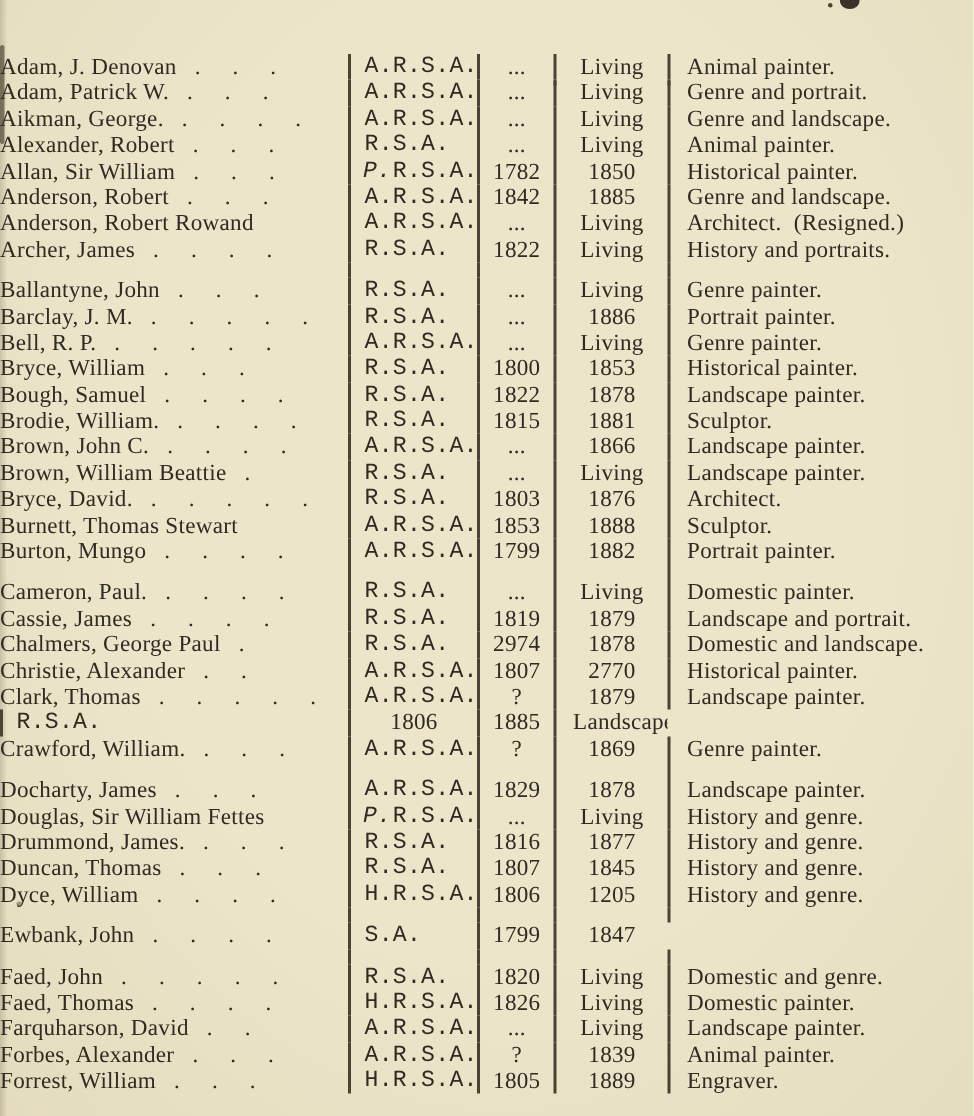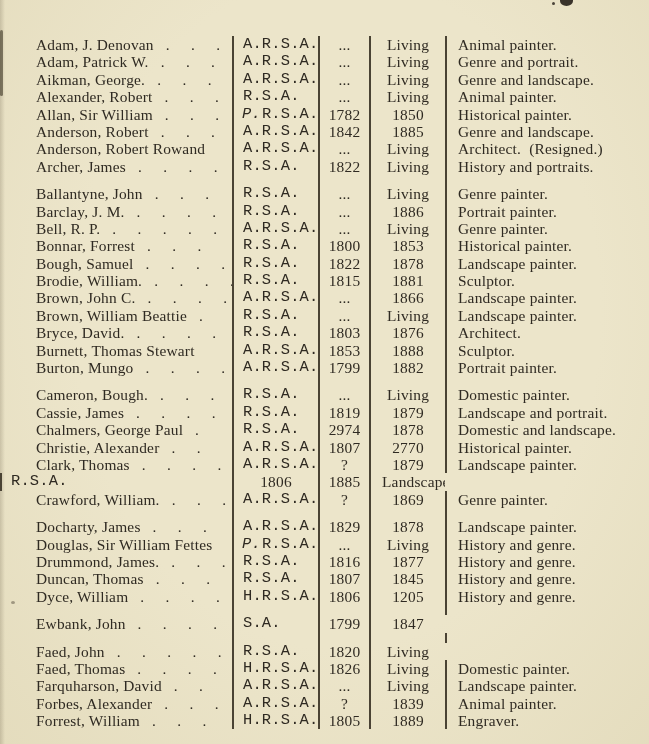--- a/index.html
+++ b/index.html
@@ -44,21 +44,21 @@
   }
   .row{
     display:grid;
     grid-template-columns:232px 86px 51px 76px 1fr;
     height:17.4px;line-height:17.4px;
   }
   .row.header{height:26px;line-height:18px;}
   .row.gap{height:10px;}
   .c{overflow:hidden;white-space:nowrap;}
   .c.desig,.c.born,.c.died,.c.practice{border-left:2px solid var(--rule);}
-  .c.name{padding-left:36px;}
+  .c.name{}
   .c.desig{padding-left:8px;font-family:Liberation Mono, monospace;}
   .c.born,.c.died{text-align:center;}
   .c.practice{padding-left:11px;white-space:pre;}
   .hc{
     text-align:center;padding-left:0;
     font-variant:small-caps;font-size:15px;letter-spacing:.9px;
   }
   .row.header .c{padding-top:3px;margin-top:44px;}
   .nm{white-space:nowrap;}
   .dots{margin-left:12px;letter-spacing:3px;white-space:nowrap;}
@@ -160,21 +160,21 @@
           <div class="c practice">Portrait painter.</div>
         </div>
         <div class="row">
           <div class="c name"><span class="nm">Bell, R. P.</span><span class="dots">. . . . .</span></div>
           <div class="c desig"><span class="di"></span><span>A.R.S.A.</span></div>
           <div class="c born">...</div>
           <div class="c died">Living</div>
           <div class="c practice">Genre painter.</div>
         </div>
         <div class="row">
-          <div class="c name"><span class="nm">Bonnar, Forrest</span><span class="dots">. . .</span></div>
+          <div class="c name"><span class="nm">Bryce, William</span><span class="dots">. . .</span></div>
           <div class="c desig"><span class="di"></span><span>R.S.A.</span></div>
           <div class="c born">1800</div>
           <div class="c died">1853</div>
           <div class="c practice">Historical painter.</div>
         </div>
         <div class="row">
           <div class="c name"><span class="nm">Bough, Samuel</span><span class="dots">. . . .</span></div>
           <div class="c desig"><span class="di"></span><span>R.S.A.</span></div>
           <div class="c born">1822</div>
           <div class="c died">1878</div>
@@ -223,21 +223,21 @@
           <div class="c practice">Portrait painter.</div>
         </div>
         <div class="row gap">
           <div class="c name"></div>
           <div class="c desig"></div>
           <div class="c born"></div>
           <div class="c died"></div>
           <div class="c practice"></div>
         </div>
         <div class="row">
-          <div class="c name"><span class="nm">Cameron, Bough.</span><span class="dots">. . . .</span></div>
+          <div class="c name"><span class="nm">Cameron, Paul.</span><span class="dots">. . . .</span></div>
           <div class="c desig"><span class="di"></span><span>R.S.A.</span></div>
           <div class="c born">...</div>
           <div class="c died">Living</div>
           <div class="c practice">Domestic painter.</div>
         </div>
         <div class="row">
           <div class="c name"><span class="nm">Cassie, James</span><span class="dots">. . . .</span></div>
           <div class="c desig"><span class="di"></span><span>R.S.A.</span></div>
           <div class="c born">1819</div>
           <div class="c died">1879</div>
@@ -337,20 +337,21 @@
           <div class="c desig"></div>
           <div class="c born"></div>
           <div class="c died"></div>
           <div class="c practice"></div>
         </div>
         <div class="row">
           <div class="c name"><span class="nm">Faed, John</span><span class="dots">. . . . .</span></div>
           <div class="c desig"><span class="di"></span><span>R.S.A.</span></div>
           <div class="c born">1820</div>
           <div class="c died">Living</div>
+          <div class="c practice">Domestic and genre.</div>
         </div>
         <div class="row">
           <div class="c name"><span class="nm">Faed, Thomas</span><span class="dots">. . . .</span></div>
           <div class="c desig"><span class="di"></span><span>H.R.S.A.</span></div>
           <div class="c born">1826</div>
           <div class="c died">Living</div>
           <div class="c practice">Domestic painter.</div>
         </div>
         <div class="row">
           <div class="c name"><span class="nm">Farquharson, David</span><span class="dots">. .</span></div>

